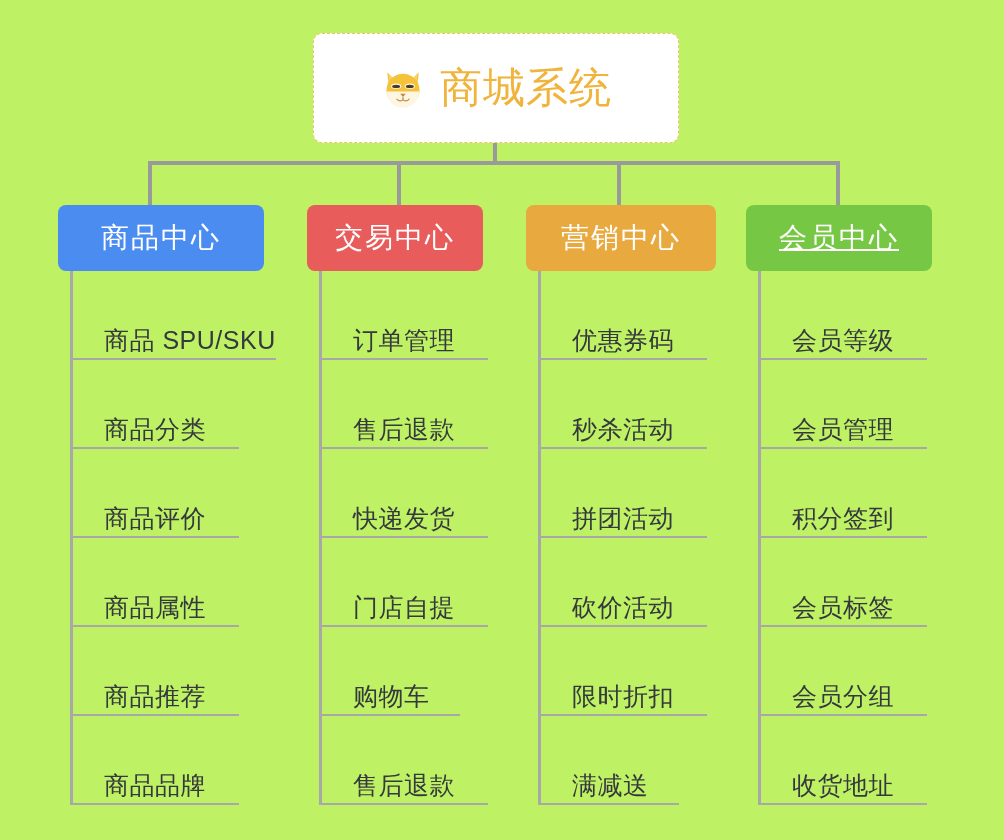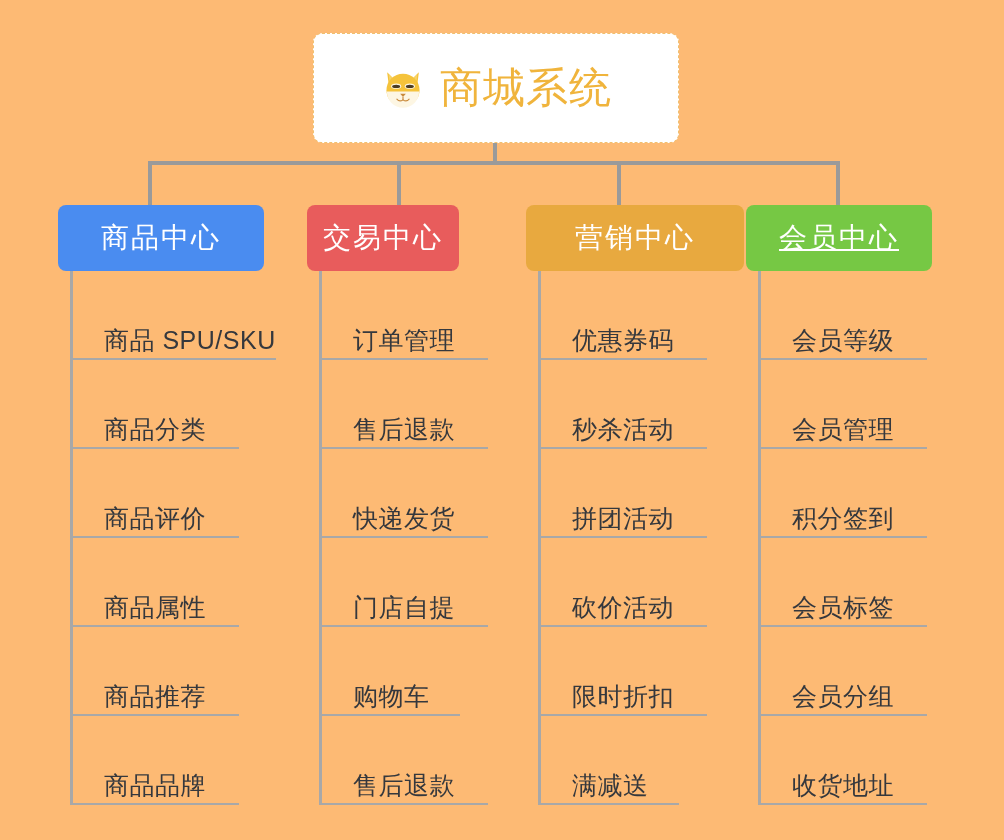--- a/index.html
+++ b/index.html
@@ -93,22 +93,22 @@
     display: flex;
     align-items: center;
     justify-content: center;
     color: #ffffff;
     font-size: 28px;
     letter-spacing: 2px;
     white-space: nowrap;
     user-select: none;
   }
   .cat-header.w-blue   { width: 206px; }
-  .cat-header.w-red    { width: 152px; }
-  .cat-header.w-orange { width: 218px; }
+  .cat-header.w-red    { width: 176px; }
+  .cat-header.w-orange { width: 190px; }
   .cat-header.w-green  { width: 186px; text-decoration: underline; }
 
   
   .leaf-list {
     position: relative;
     margin-top: 0;
     padding-top: 0;
     border-left: 3px solid #1d4ed8;
     margin-left: 12px;
   }
@@ -137,21 +137,21 @@
     font-size: 25px;
     line-height: 1.15;
     color: #35383d;
     white-space: nowrap;
     letter-spacing: 0.5px;
   }
 </style>
 </head>
 <body>
 
-<div id="mindmap" style="background: #fdba74; padding-left: 16px;">
+<div id="mindmap" style="background: #bef264; padding-left: 16px;">
 
   <div class="root-node" style="border-color: rgb(240, 192, 112); background: rgb(255, 255, 255);">
     <span class="root-emoji">
       <svg viewBox="0 0 64 64" width="46" height="46" aria-hidden="true">
         <path d="M10 10 L12 26 L20 20 Z" fill="#f5c33b"></path>
         <path d="M54 10 L52 26 L44 20 Z" fill="#f5c33b"></path>
         <path d="M12 13 L13.5 24 L19 19.5 Z" fill="#f7d46a"></path>
         <path d="M52 13 L50.5 24 L45 19.5 Z" fill="#f7d46a"></path>
         <circle cx="32" cy="35" r="23" fill="#f5c33b"></circle>
         <path d="M9.6 37 a22.4 22.4 0 0 0 44.8 0 z" fill="#fdf6e3"></path>

